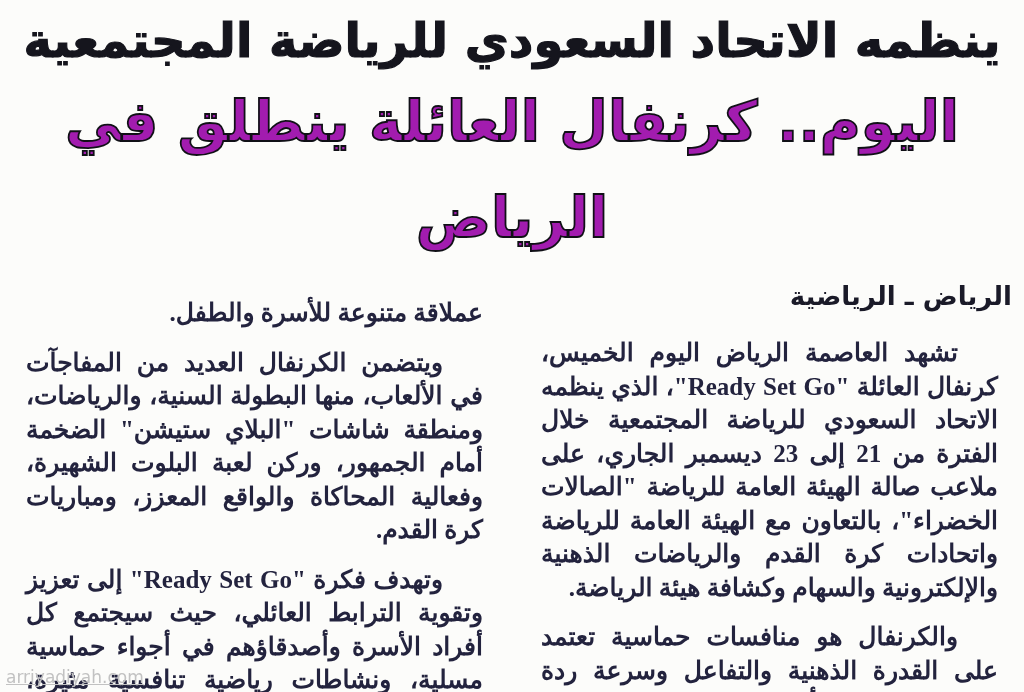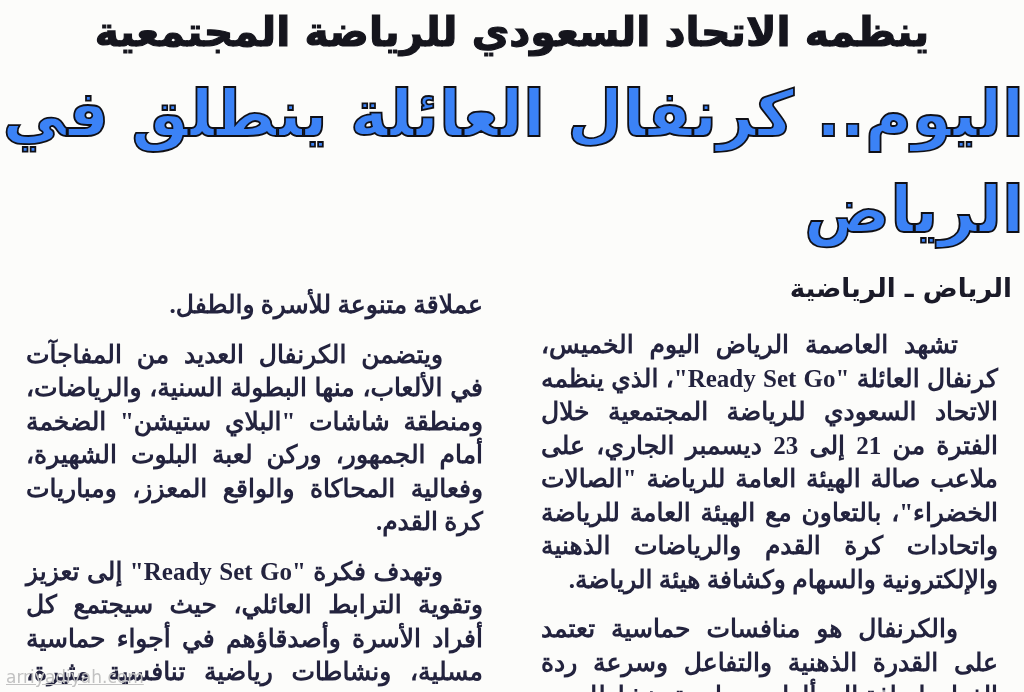--- a/index.html
+++ b/index.html
@@ -11,31 +11,33 @@
   .page {
     width: 1024px; height: 692px;
     background: #fcfcfa;
     position: relative;
     overflow: hidden;
     direction: rtl;
   }
   .kicker {
     text-align: center;
     font-weight: bold;
-    font-size: 41px;
+    font-size: 48px;
     line-height: 64px;
+    padding-top: 8px;
     color: #15151d;
     -webkit-text-stroke: 1.2px #15151d;
   }
   .headline {
+    text-align: center;
     font-weight: bold;
-    font-size: 64px;
+    font-size: 56px;
     line-height: 96px;
     margin: 2px 0 0 0;
-    color: #3b82f6;
+    color: #a21caf;
     -webkit-text-stroke: 1.8px #101016;
   }
   .columns {
     display: flex;
     gap: 26px;
     padding: 0 10px;
     margin-top: 14px;
   }
   .col {
     flex: 1;

